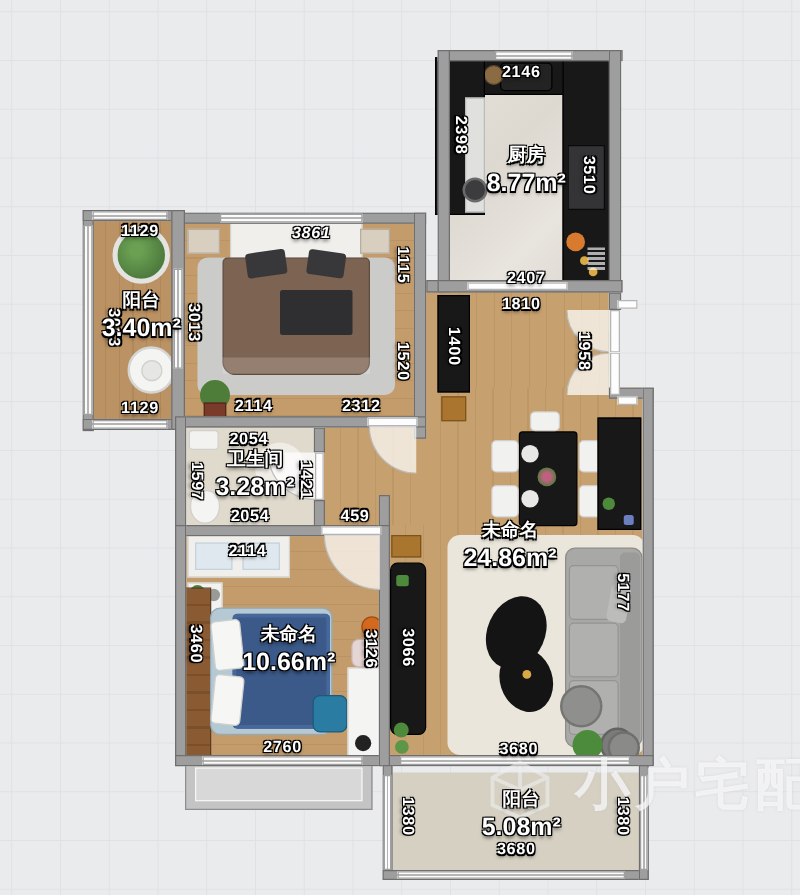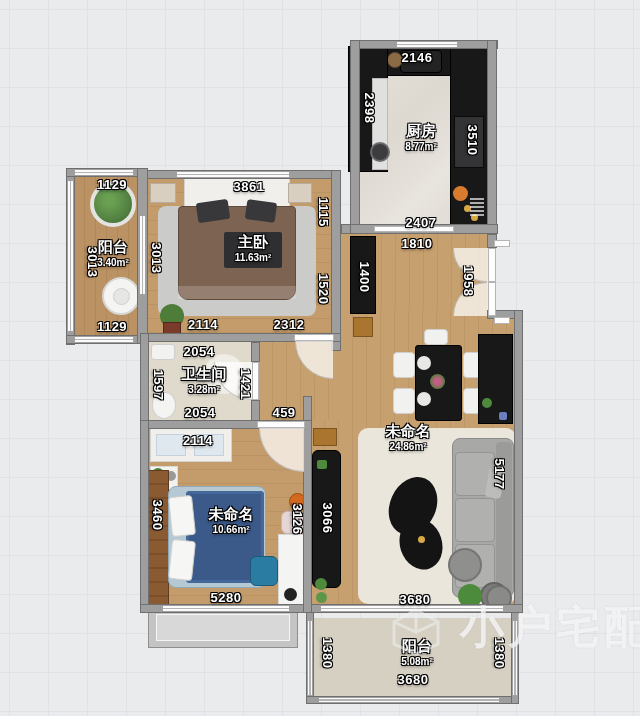--- a/index.html
+++ b/index.html
@@ -29,21 +29,21 @@
   .rug{position:absolute;z-index:15;}
   .blackf{background:#181818;border:1px solid #000;}
   
   #dim-labels,#room-labels{position:absolute;inset:0;z-index:60;pointer-events:none;}
   .dim{position:absolute;transform:translate(-50%,-50%);font-weight:bold;font-size:13px;color:#fff;white-space:nowrap;letter-spacing:.5px;
     text-shadow:-1px -1px 0 #000,1px -1px 0 #000,-1px 1px 0 #000,1px 1px 0 #000,0 2px 3px rgba(0,0,0,.55);}
   .dim.v{transform:translate(-50%,-50%) rotate(90deg);}
   .room-label{position:absolute;transform:translate(-50%,-50%);text-align:center;color:#fff;font-weight:bold;line-height:1.25;
     text-shadow:-1px -1px 0 #000,1px -1px 0 #000,-1px 1px 0 #000,1px 1px 0 #000,0 2px 3px rgba(0,0,0,.55);}
   .room-label .rn{font-size:15px;}
-  .room-label .ra{font-size:10px;}
+  .room-label .ra{font-size:20px;}
   .watermark{position:absolute;left:460px;top:598px;z-index:70;font-size:44px;font-weight:bold;letter-spacing:4px;
     color:rgba(255,255,255,.68);text-shadow:0 0 2px rgba(185,187,192,.45);white-space:nowrap;}
   .wm-logo{position:absolute;left:388px;top:606px;z-index:69;opacity:.55;}
 </style>
 </head>
 <body>
 
 <div class="canvas">
 
   <div class="floor marble" style="left:356px;top:46px;width:132px;height:178px;"></div>
@@ -212,55 +212,51 @@
       <span class="dim" style="left: 417px; top: 57px;">2146</span>
       <span class="dim v" style="left: 369px; top: 108px;">2398</span>
       <span class="dim v" style="left: 472px; top: 140px;">3510</span>
       <span class="dim" style="left: 401px; top: 222px; margin-left: 20px;">2407</span>
       <span class="dim" style="left: 417px; top: 243px;">1810</span>
       <span class="dim v" style="left: 364px; top: 277px;">1400</span>
       <span class="dim v" style="left: 468px; top: 281px;">1958</span>
       <span class="dim" style="left: 112px; top: 184px;">1129</span>
       <span class="dim v" style="left: 92px; top: 262px;">3013</span>
       <span class="dim" style="left: 112px; top: 326px;">1129</span>
-      <span class="dim" style="left: 249px; top: 186px;">3861</span>
+      <span class="dim" style="left: 249px; top: 186px; font-style: italic;">3861</span>
       <span class="dim v" style="left: 156px; top: 258px;">3013</span>
       <span class="dim v" style="left: 323px; top: 212px;">1115</span>
       <span class="dim v" style="left: 323px; top: 289px;">1520</span>
       <span class="dim" style="left: 203px; top: 324px;">2114</span>
       <span class="dim" style="left: 289px; top: 324px;">2312</span>
       <span class="dim" style="left: 199px; top: 351px;">2054</span>
       <span class="dim v" style="left: 158px; top: 385px;">1597</span>
       <span class="dim v" style="left: 245px; top: 384px;">1421</span>
       <span class="dim" style="left: 200px; top: 412px;">2054</span>
       <span class="dim" style="left: 284px; top: 412px;">459</span>
       <span class="dim" style="left: 198px; top: 440px;">2114</span>
       <span class="dim v" style="left: 157px; top: 515px;">3460</span>
       <span class="dim v" style="left: 297px; top: 519px;">3126</span>
-      <span class="dim" style="left: 226px; top: 597px;">5280</span>
+      <span class="dim" style="left: 226px; top: 597px;">2760</span>
       <span class="dim v" style="left: 327px; top: 518px;">3066</span>
       <span class="dim v" style="left: 499px; top: 474px;">5177</span>
       <span class="dim" style="left: 415px; top: 599px;">3680</span>
       <span class="dim v" style="left: 327px; top: 653px;">1380</span>
       <span class="dim v" style="left: 499px; top: 653px;">1380</span>
       <span class="dim" style="left: 413px; top: 679px;">3680</span>
     </div>
   <div id="room-labels">
       <div class="room-label" style="left: 421px; top: 138px;">
         <div class="rn">厨房</div>
         <div class="ra">8.77m²</div>
       </div>
       <div class="room-label" style="left: 113px; top: 254px;">
         <div class="rn">阳台</div>
         <div class="ra">3.40m²</div>
       </div>
-      <div class="room-label" style="left: 253px; top: 249px;">
-        <div class="rn">主卧</div>
-        <div class="ra">11.63m²</div>
-      </div>
       <div class="room-label" style="left: 204px; top: 381px;">
         <div class="rn">卫生间</div>
         <div class="ra">3.28m²</div>
       </div>
       <div class="room-label" style="left: 408px; top: 438px;">
         <div class="rn">未命名</div>
         <div class="ra">24.86m²</div>
       </div>
       <div class="room-label" style="left: 231px; top: 521px;">
         <div class="rn">未命名</div>

